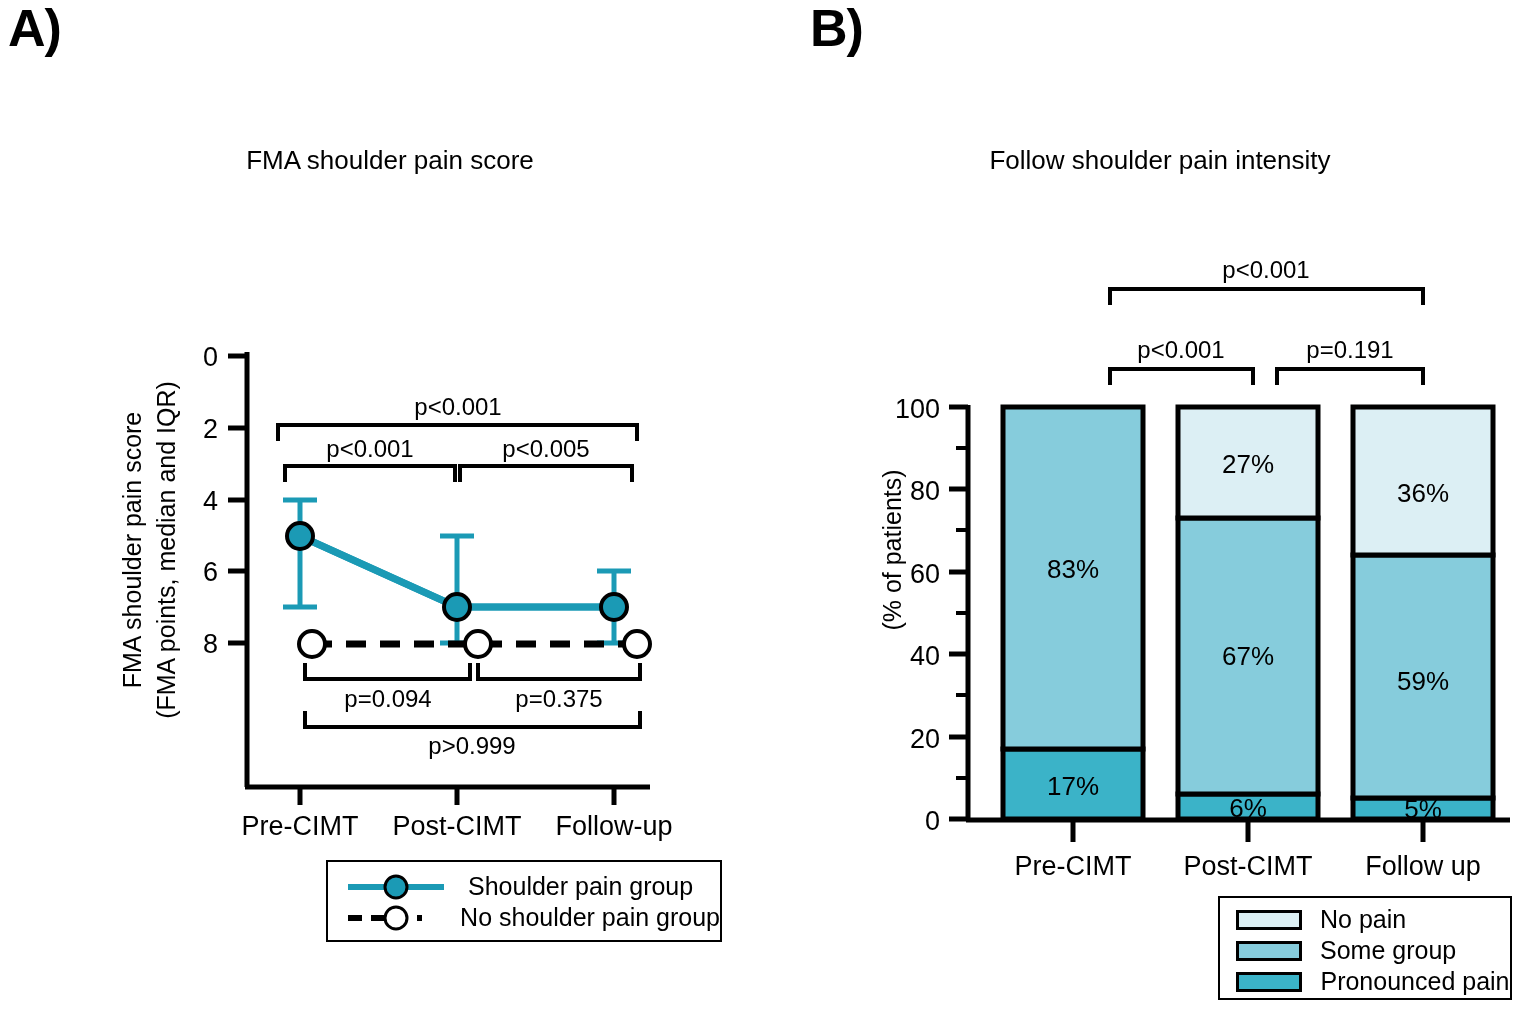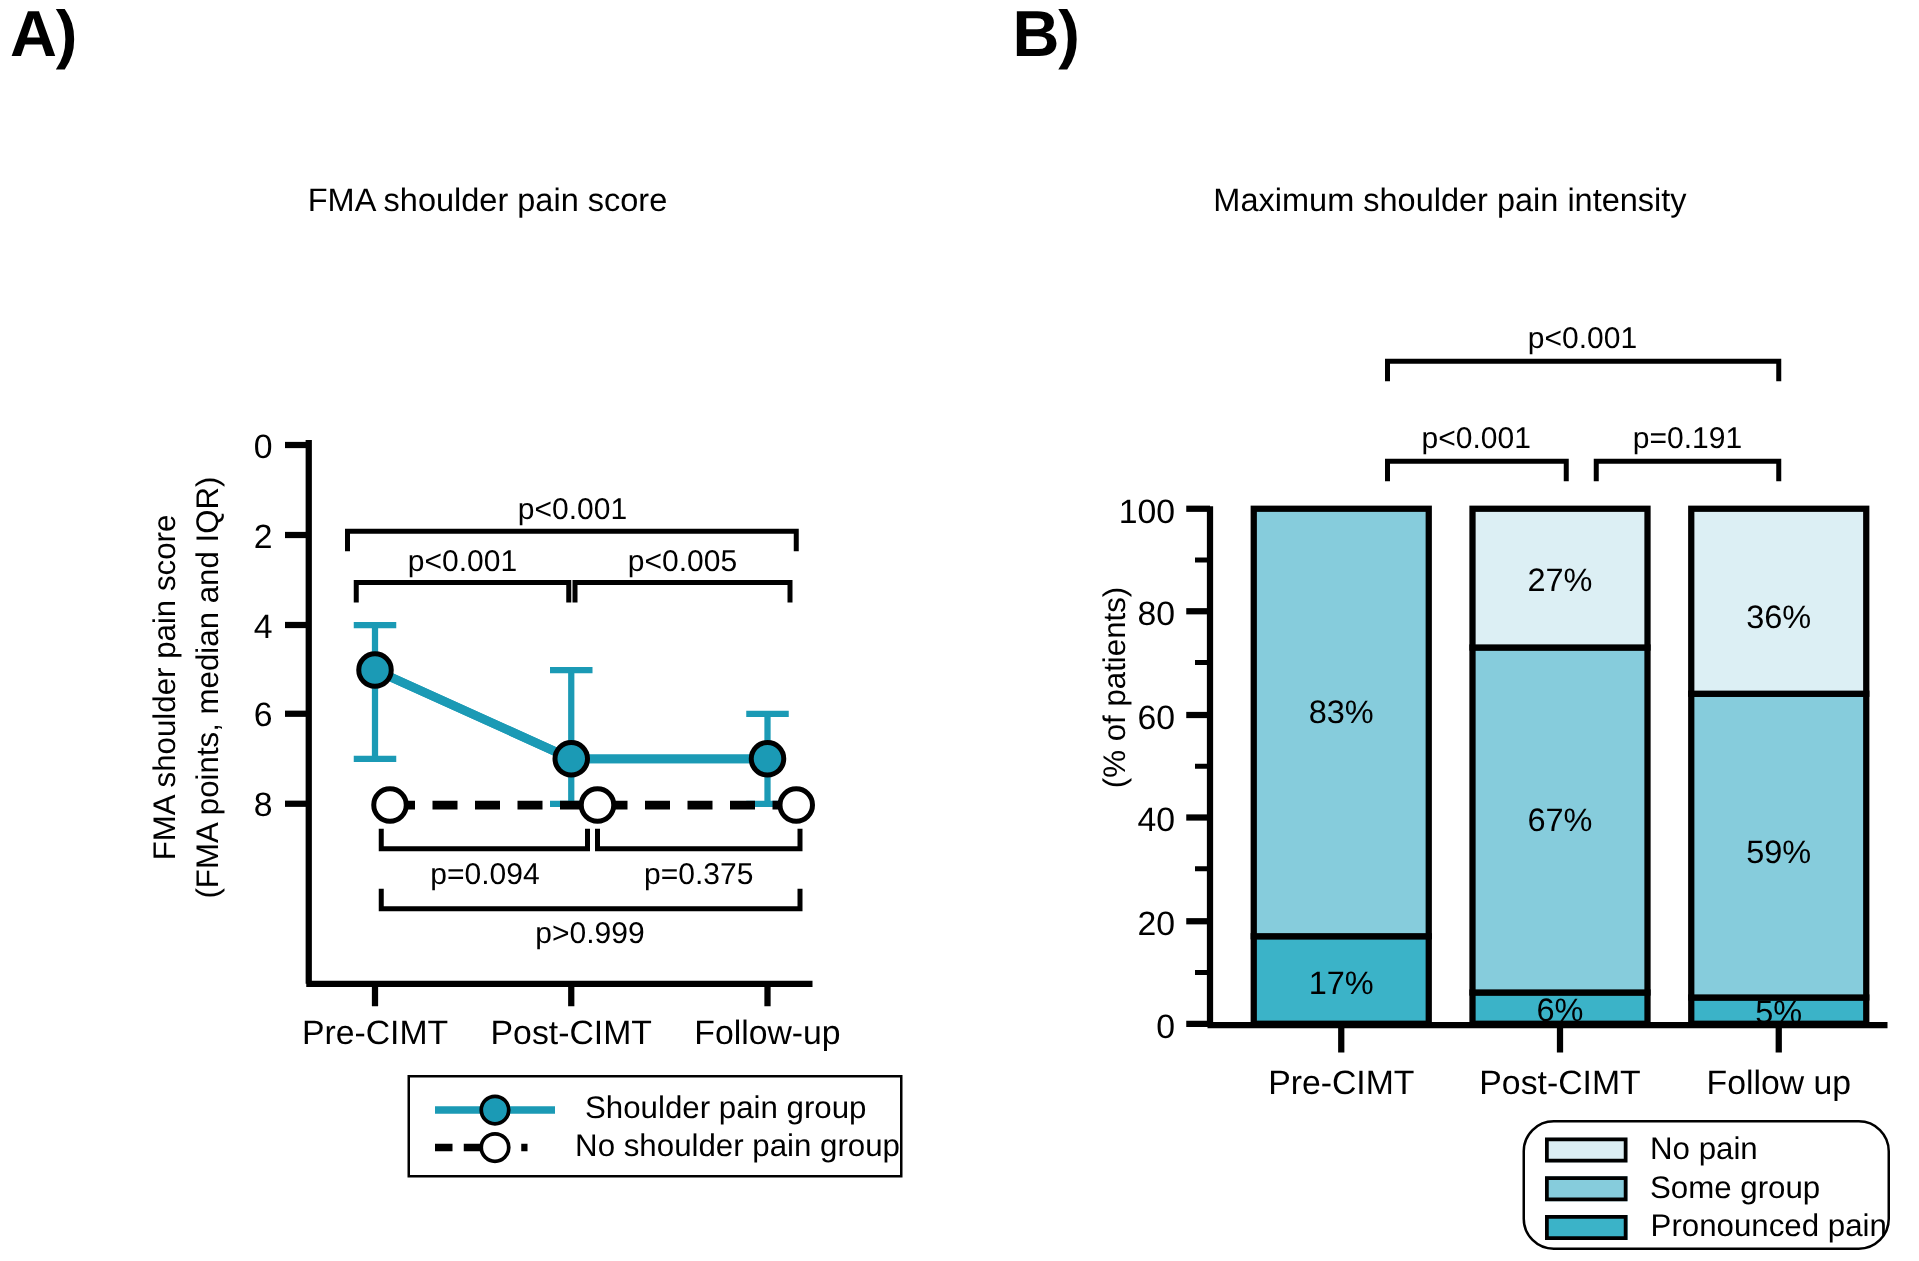--- a/index.html
+++ b/index.html
@@ -116,42 +116,42 @@
     </g>
     <text class="plab" x="559" y="707" text-anchor="middle">p=0.375</text>
 
     <g>
       <path d="M 305 711 L 305 727 L 640 727 L 640 711" fill="none" stroke="#000" stroke-width="4"></path>
     </g>
     <text class="plab" x="472" y="754" text-anchor="middle">p&gt;0.999</text>
   </svg>
 
   <div class="legendbox" style="left:326px;top:860px;width:392px;height:78px;">
-    <div class="legrow" style="margin:10px 0 0 18px;align-items:flex-end;">
+    <div class="legrow" style="margin:10px 0 0 18px;">
       <svg width="100" height="26">
         <line x1="2" y1="13" x2="98" y2="13" stroke="#1B9AB5" stroke-width="6"></line>
         <circle cx="50" cy="13" r="11" fill="#1B9AB5" stroke="#000" stroke-width="3"></circle>
       </svg>
       <span class="legtxt" style="margin-left:22px;">Shoulder pain group</span>
     </div>
     <div class="legrow" style="margin:2px 0 0 18px;gap:16px;">
       <svg width="100" height="26">
         <line x1="2" y1="13" x2="98" y2="13" stroke="#000" stroke-width="6" stroke-dasharray="14 9"></line>
         <circle cx="50" cy="13" r="11" fill="#fff" stroke="#000" stroke-width="3"></circle>
       </svg>
       <span class="legtxt" style="margin-left:22px;">No shoulder pain group</span>
     </div>
   </div>
 </div>
 
 <div class="panel" id="panel-b">
 
   <div class="panel-letter" style="left:40px;top:2px;">B)</div>
 
-  <div class="chart-title" style="left:110px;top:145px;width:560px;">Maximum shoulder pain intensity</div>
+  <div class="chart-title" style="left:110px;top:145px;width:560px;">Follow shoulder pain intensity</div>
 
   <div class="ylabel-rot" style="left:108px;top:760px;width:420px;">(% of patients)</div>
 
   <svg class="svgwrap" width="765" height="1009">
 
     <g>
       <line x1="198" y1="405" x2="198" y2="820" stroke="#000" stroke-width="5"></line>
       <line x1="196" y1="820" x2="740" y2="820" stroke="#000" stroke-width="5"></line>
 
       <line x1="179" y1="407" x2="198" y2="407" stroke="#000" stroke-width="5"></line>
@@ -217,21 +217,21 @@
       <path d="M 340 385 L 340 369 L 483 369 L 483 385" fill="none" stroke="#000" stroke-width="4"></path>
     </g>
     <text class="plab" x="411" y="358" text-anchor="middle">p&lt;0.001</text>
 
     <g>
       <path d="M 507 385 L 507 369 L 653 369 L 653 385" fill="none" stroke="#000" stroke-width="4"></path>
     </g>
     <text class="plab" x="580" y="358" text-anchor="middle">p=0.191</text>
   </svg>
 
-  <div class="legendbox" style="left:448px;top:896px;width:290px;height:100px;border-radius:25px;">
+  <div class="legendbox" style="left:448px;top:896px;width:290px;height:100px;">
     <div class="legrow" style="margin:7px 0 0 16px;">
       <span class="swatch" style="width:60px;height:14px;background:#DCEFF4;display:inline-block;"></span>
       <span class="legtxt" style="margin-left:18px;">No pain</span>
     </div>
     <div class="legrow" style="margin:2px 0 0 16px;">
       <span class="swatch" style="width:60px;height:14px;background:#86CCDC;display:inline-block;"></span>
       <span class="legtxt" style="margin-left:18px;">Some group</span>
     </div>
     <div class="legrow" style="margin:2px 0 0 16px;justify-content:center;">
       <span class="swatch" style="width:60px;height:14px;background:#3BB3C8;display:inline-block;"></span>

